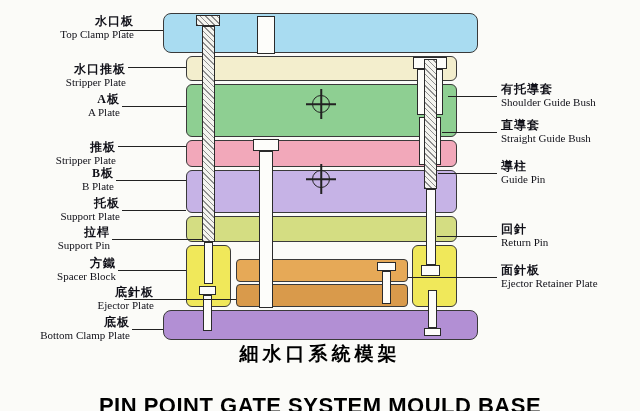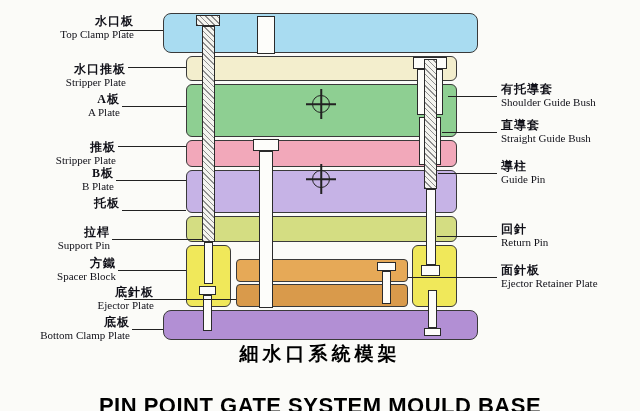--- a/index.html
+++ b/index.html
@@ -108,20 +108,21 @@
   <div class="lbl left-lbl" style="top:140px;width:116px;">
     <div class="cn">推板</div>
     <div class="en">Stripper Plate</div>
   </div>
   <div class="lbl left-lbl" style="top:166px;width:114px;">
     <div class="cn">B板</div>
     <div class="en">B Plate</div>
   </div>
   <div class="lbl left-lbl" style="top:196px;width:120px;">
     <div class="cn">托板</div>
+    <div class="en">Support Plate</div>
   </div>
   <div class="lbl left-lbl" style="top:225px;width:110px;">
     <div class="cn">拉桿</div>
     <div class="en">Support Pin</div>
   </div>
   <div class="lbl left-lbl" style="top:256px;width:116px;">
     <div class="cn">方鐵</div>
     <div class="en">Spacer Block</div>
   </div>
   <div class="lbl left-lbl" style="top:285px;width:122px;padding-left:32px;">

